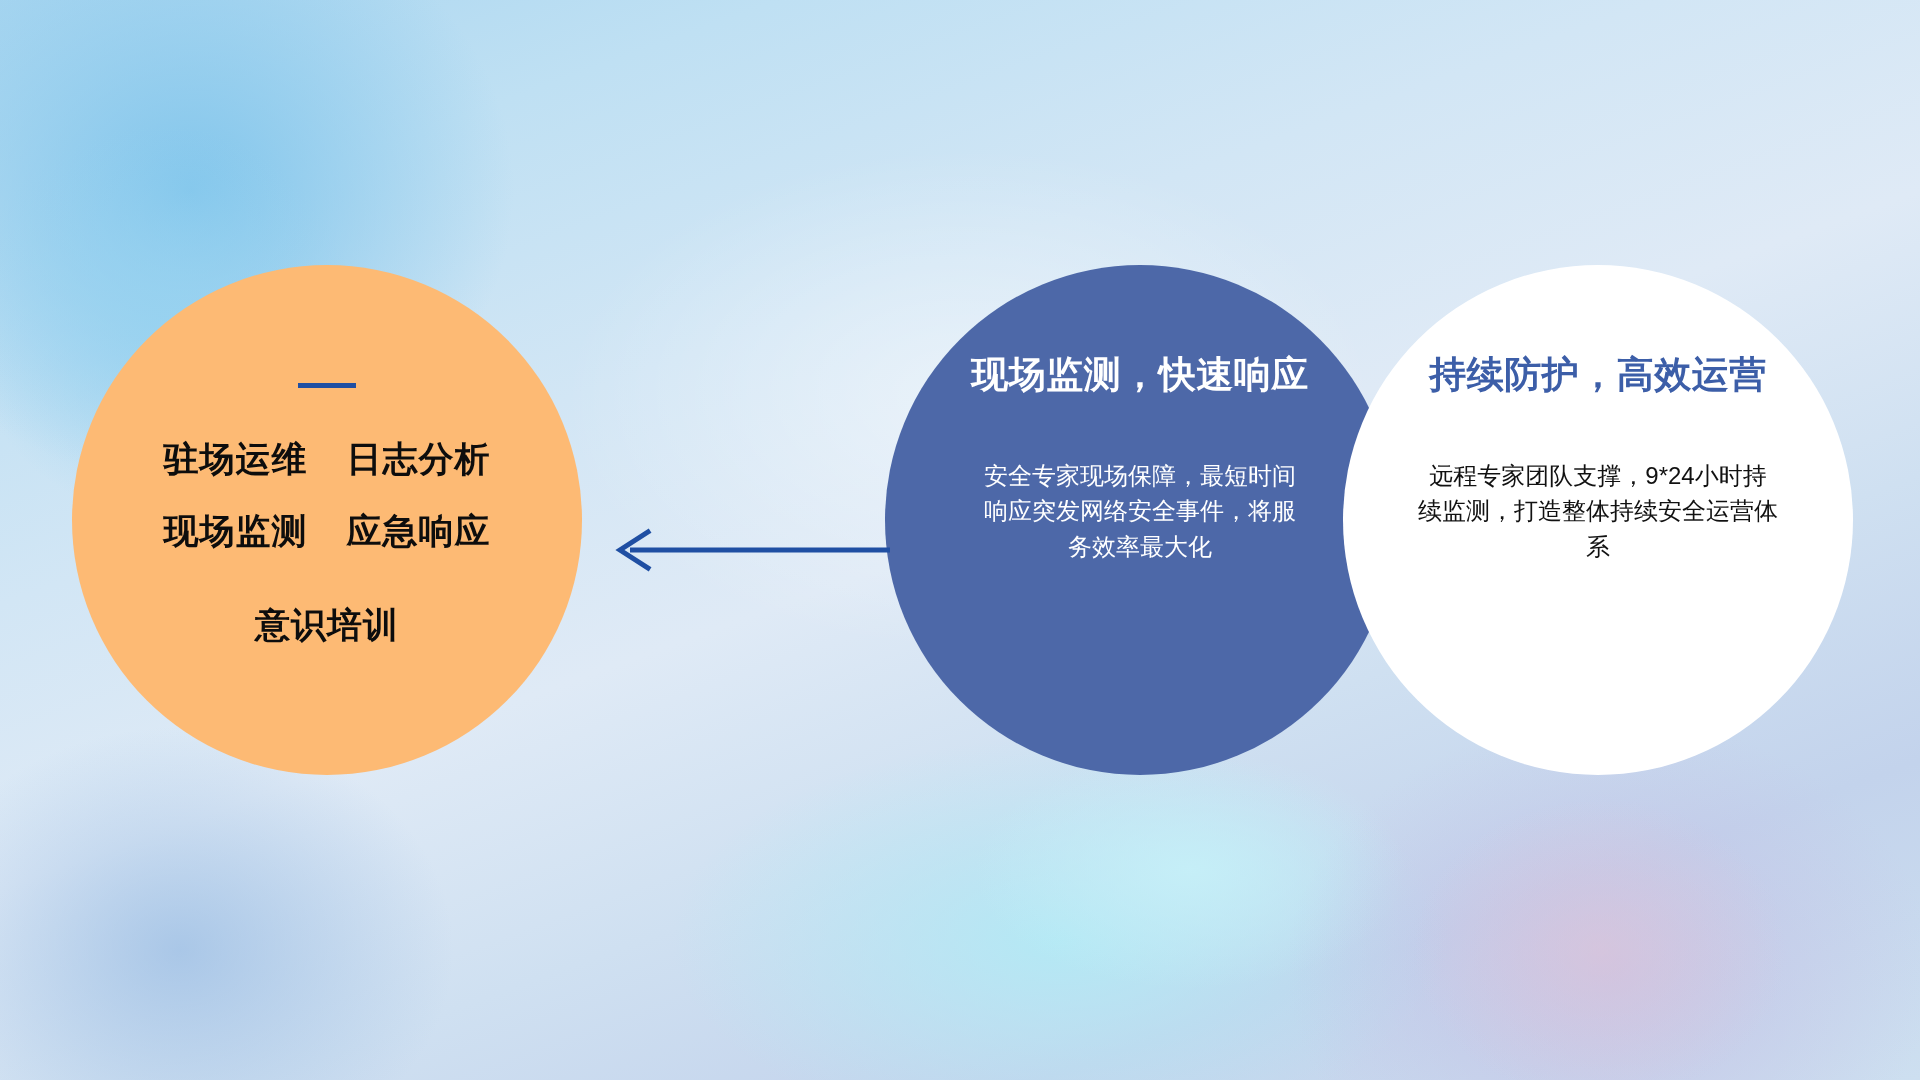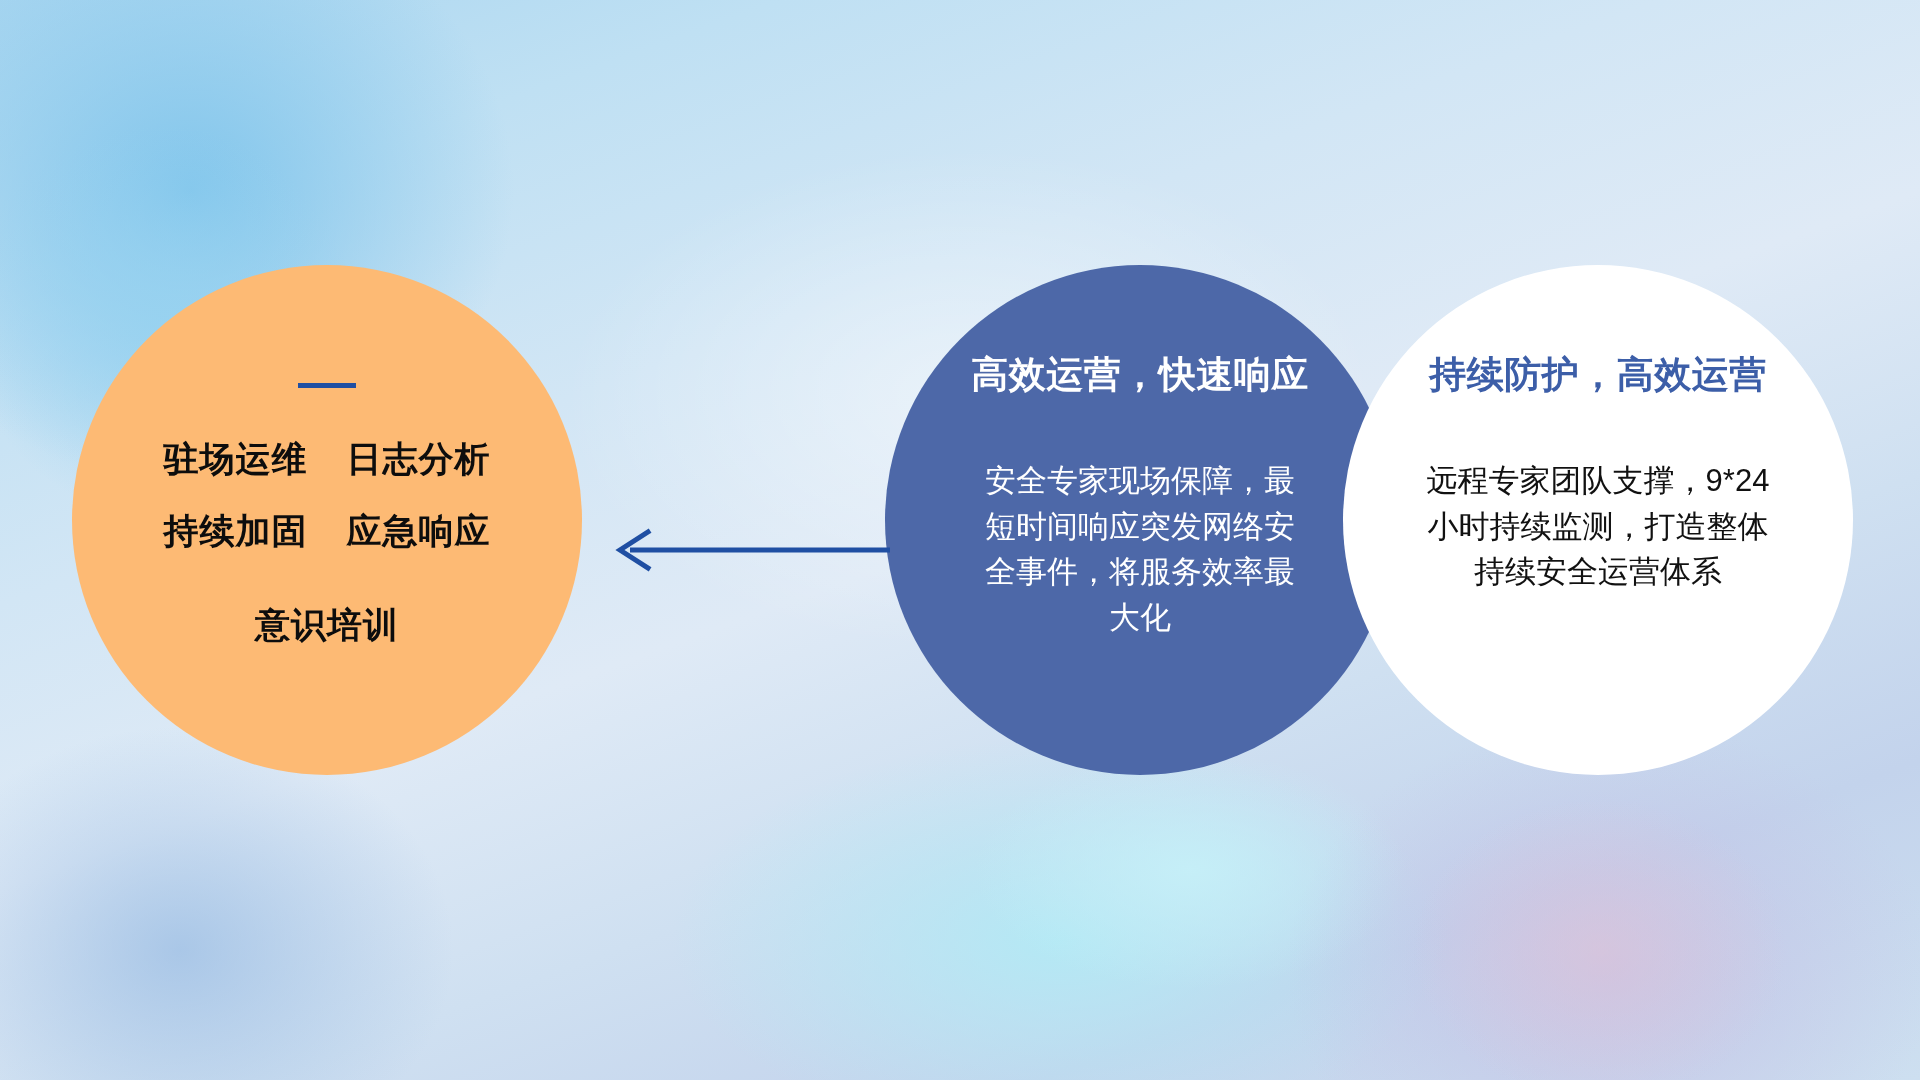--- a/index.html
+++ b/index.html
@@ -141,21 +141,21 @@
     line-height: 1.1;
     letter-spacing: 0.5px;
     white-space: pre;
     text-align: center;
   }
   .circle-mid .card-title { color: #ffffff; }
   .circle-right .card-title { color: #3c5ea8; }
 
   .card-body {
     margin-top: 62px;
-    font-size: 31px;
+    font-size: 24px;
     line-height: 1.48;
     text-align: center;
     width: 330px;
   }
   .circle-mid .card-body { color: #ffffff; }
   .circle-right .card-body { color: #111111; width: 360px; }
 
   
   .arrow-svg {
     position: absolute;
@@ -178,26 +178,26 @@
   <div class="bg-glow glow-softwhite"></div>
   <div class="bg-glow glow-bottomleft"></div>
   <div class="bg-glow glow-cyan"></div>
   <div class="bg-glow glow-cyan2"></div>
   <div class="bg-glow glow-lavender"></div>
   <div class="bg-glow glow-pink"></div>
 
   <div class="circle circle-left">
     <div class="divider-dash"></div>
     <div class="left-line">驻场运维    日志分析</div>
-    <div class="left-line">持续加固    应急响应</div>
+    <div class="left-line">现场监测    应急响应</div>
     <div class="left-line last">意识培训</div>
   </div>
 
   <div class="circle circle-mid">
-    <div class="card-title">高效运营，快速响应</div>
+    <div class="card-title">现场监测，快速响应</div>
     <div class="card-body">安全专家现场保障，最短时间响应突发网络安全事件，将服务效率最大化</div>
   </div>
 
   <div class="circle circle-right">
     <div class="card-title">持续防护，高效运营</div>
     <div class="card-body">远程专家团队支撑，9*24小时持续监测，打造整体持续安全运营体系</div>
   </div>
 
   <svg class="arrow-svg" viewBox="0 0 300 80">
     <line x1="290" y1="40" x2="30" y2="40" stroke="#1f4fa3" stroke-width="5"></line>

